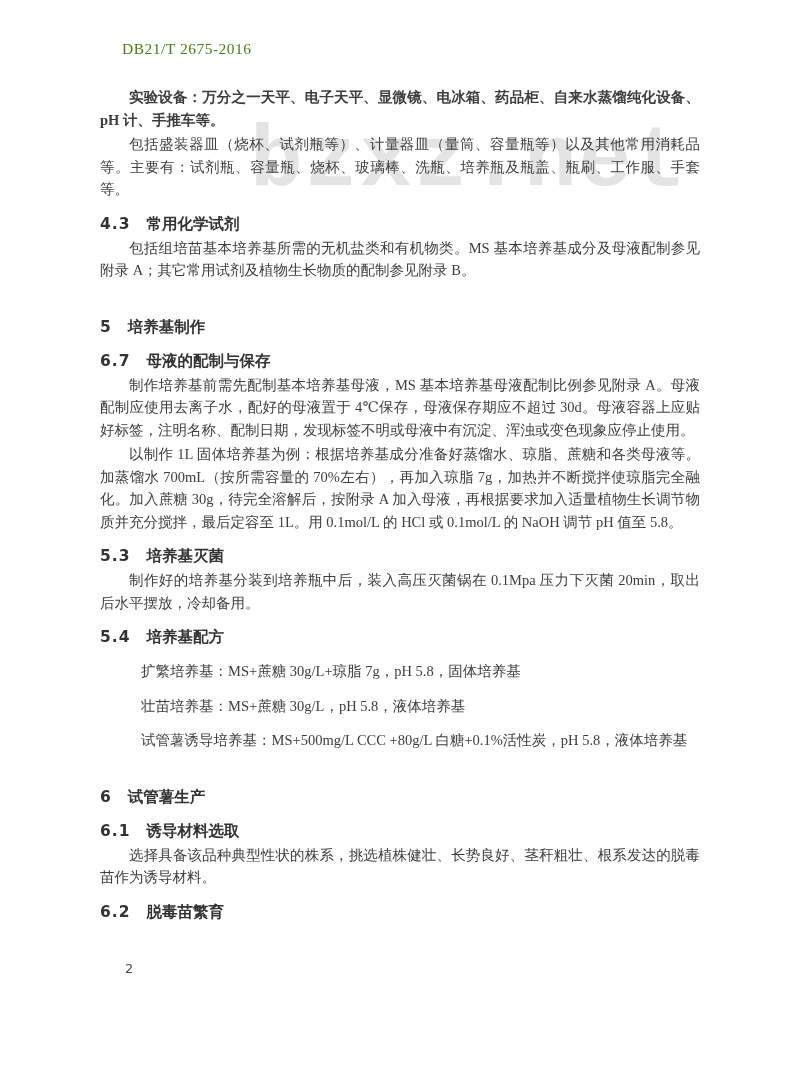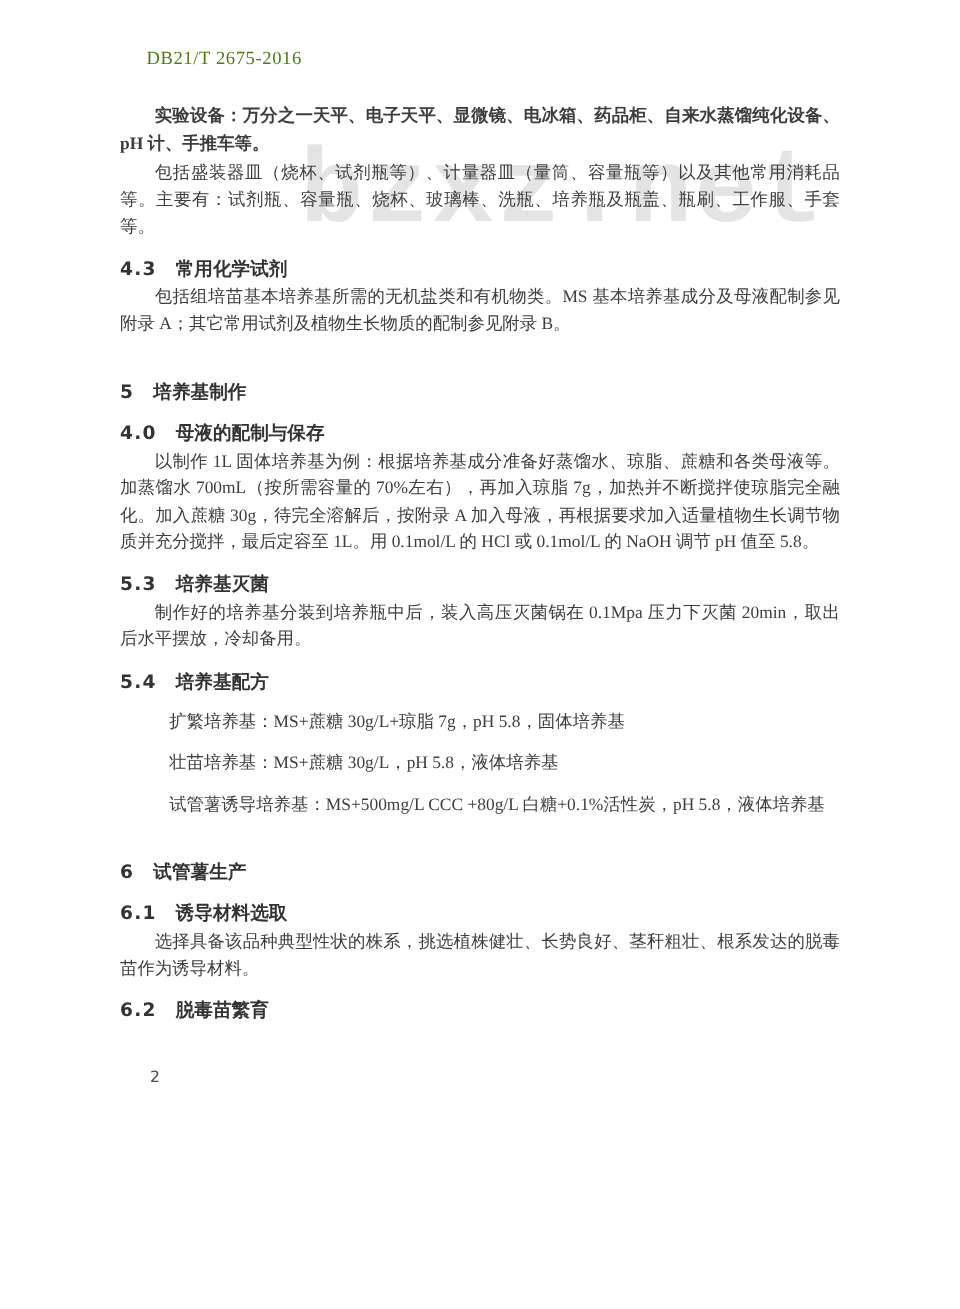--- a/index.html
+++ b/index.html
@@ -93,22 +93,23 @@
       <div class="h2">
         <span class="num">4.3</span><span class="ttl">常用化学试剂</span>
       </div>
       <p class="para">包括组培苗基本培养基所需的无机盐类和有机物类。MS 基本培养基成分及母液配制参见附录 A；其它常用试剂及植物生长物质的配制参见附录 B。</p>
 
       <div class="h1">
         <span class="num">5</span><span class="ttl">培养基制作</span>
       </div>
 
       <div class="h2">
-        <span class="num">4.0</span><span class="ttl">母液的配制与保存</span>
+        <span class="num">6.7</span><span class="ttl">母液的配制与保存</span>
       </div>
+      <p class="para">制作培养基前需先配制基本培养基母液，MS 基本培养基母液配制比例参见附录 A。母液配制应使用去离子水，配好的母液置于 4℃保存，母液保存期应不超过 30d。母液容器上应贴好标签，注明名称、配制日期，发现标签不明或母液中有沉淀、浑浊或变色现象应停止使用。</p>
 
       <p class="para">以制作 1L 固体培养基为例：根据培养基成分准备好蒸馏水、琼脂、蔗糖和各类母液等。加蒸馏水 700mL（按所需容量的 70%左右），再加入琼脂 7g，加热并不断搅拌使琼脂完全融化。加入蔗糖 30g，待完全溶解后，按附录 A 加入母液，再根据要求加入适量植物生长调节物质并充分搅拌，最后定容至 1L。用 0.1mol/L 的 HCl 或 0.1mol/L 的 NaOH 调节 pH 值至 5.8。</p>
 
       <div class="h2">
         <span class="num">5.3</span><span class="ttl">培养基灭菌</span>
       </div>
       <p class="para">制作好的培养基分装到培养瓶中后，装入高压灭菌锅在 0.1Mpa 压力下灭菌 20min，取出后水平摆放，冷却备用。</p>
 
       <div class="h2">
         <span class="num">5.4</span><span class="ttl">培养基配方</span>

